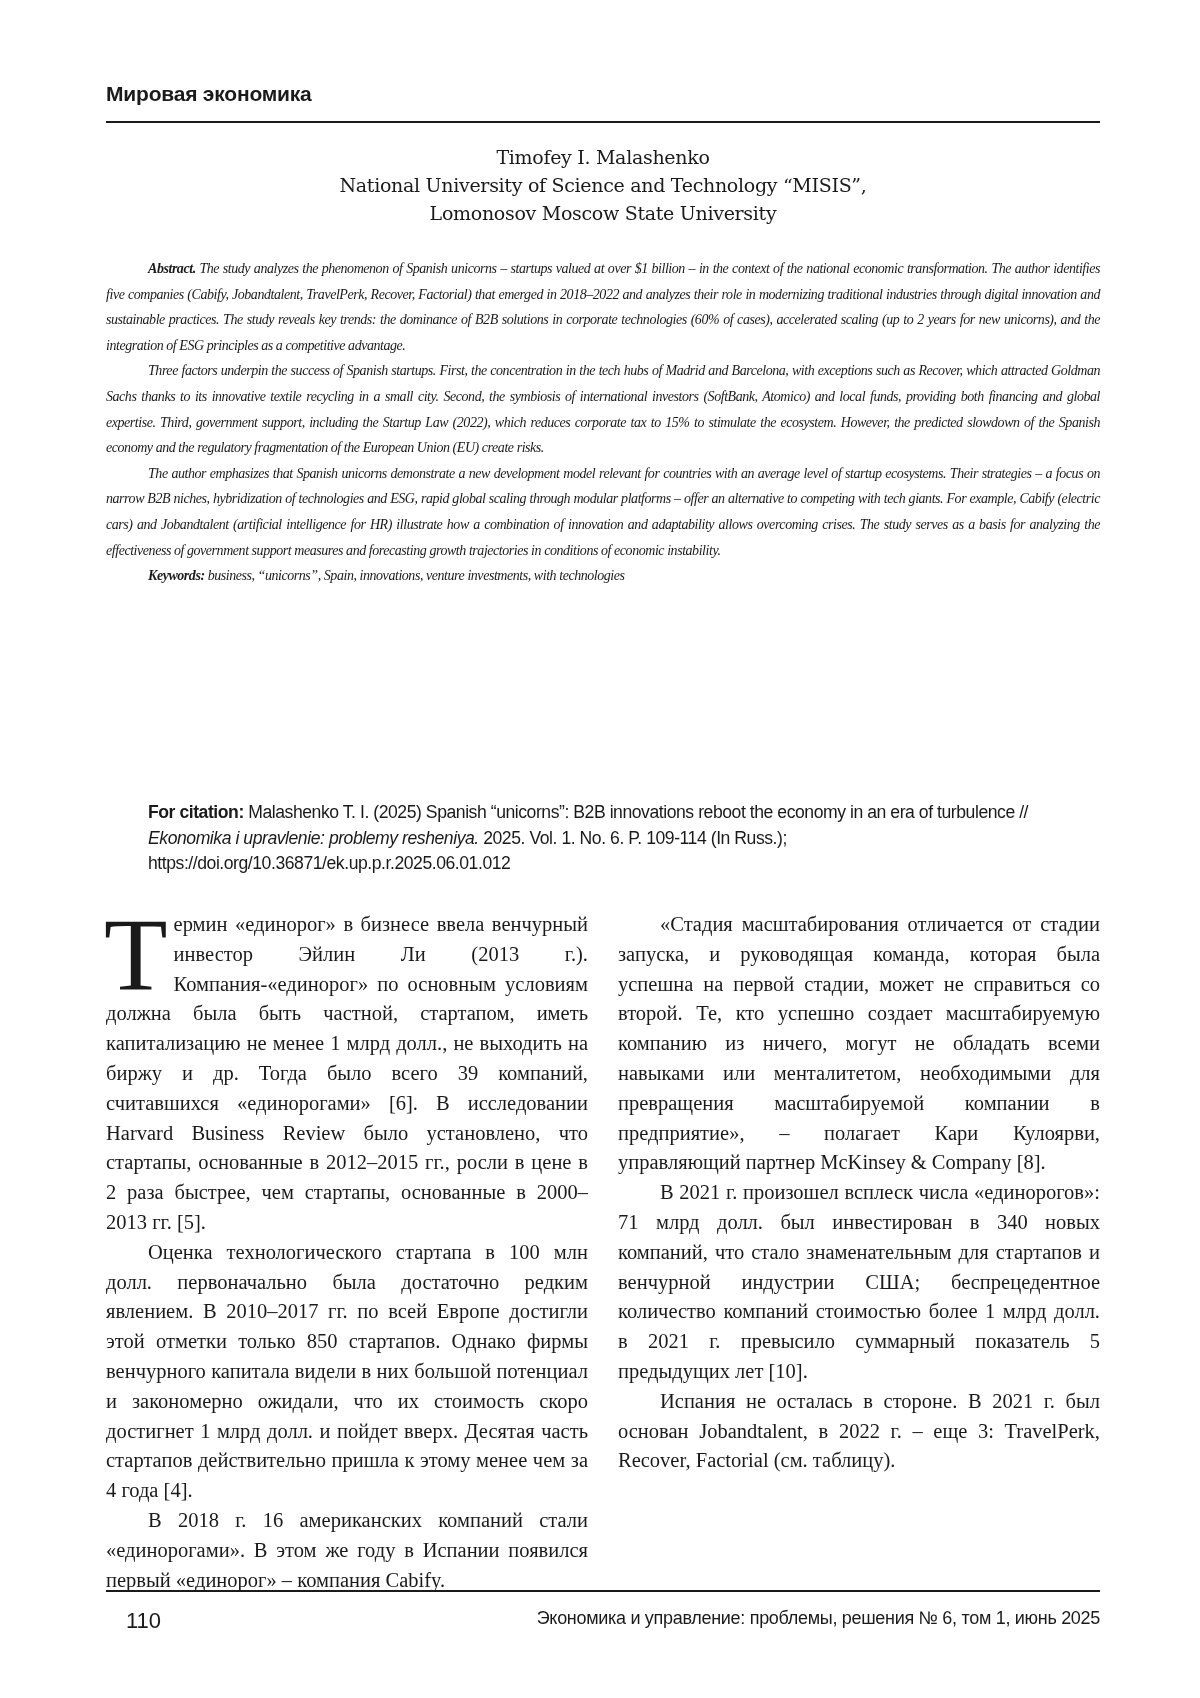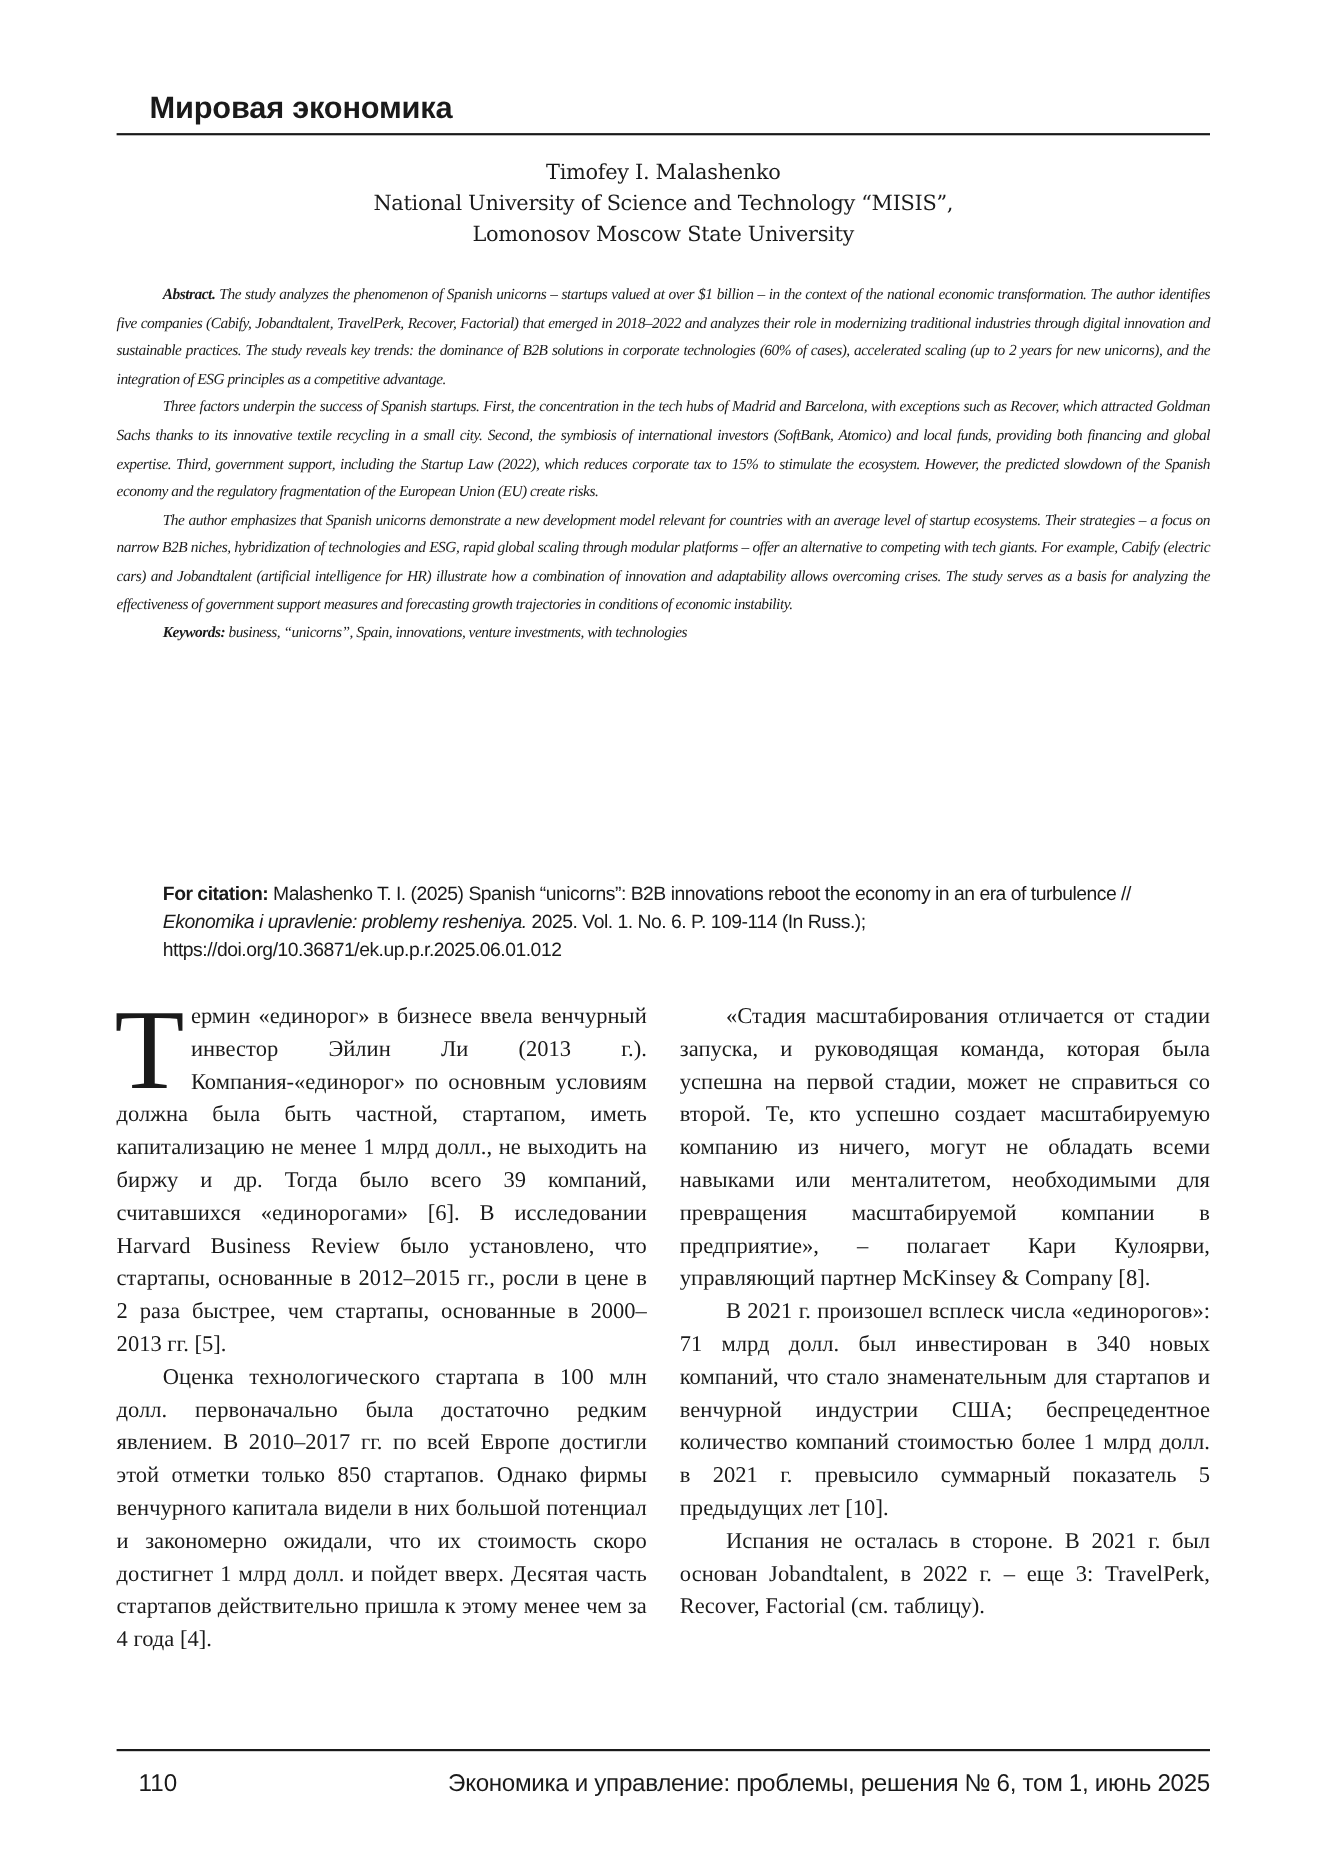--- a/index.html
+++ b/index.html
@@ -1,23 +1,22 @@
 <!DOCTYPE html>
 <html><head>
   <meta charset="utf-8">
   <style>
     html, body { margin: 0; padding: 0; background: #ffffff; }
     body { width: 1200px; height: 1698px; position: relative; overflow: hidden; color: #1a1a1a; }
     .page { position: absolute; left: 106px; top: 0; width: 994px; }
 
     .section-header {
       position: absolute; left: 0; top: 82px;
-      font-family: "Liberation Sans", sans-serif; font-weight: bold; font-size: 28px;
+      font-family: "Liberation Sans", sans-serif; font-weight: bold; font-size: 21px;
       letter-spacing: -0.2px;
-      margin-left: 30px;
     }
     .rule-top { position: absolute; left: 0; top: 121px; width: 994px; height: 2px; background: #1a1a1a; }
 
     .author-block {
       position: absolute; left: 0; top: 143px; width: 994px; text-align: center;
       font-family: "DejaVu Serif", serif; font-size: 19px; line-height: 28px; letter-spacing: -0.3px;
     }
     .author-block div { margin: 0; }
 
     .abstract {
@@ -51,21 +50,21 @@
       margin: 4px 6px 0 -2px; height: 84px;
     }
 
     .rule-bottom { position: absolute; left: 0; top: 1590px; width: 994px; height: 2px; background: #1a1a1a; }
     .footer-page {
       position: absolute; left: 0; top: 1608px;
       font-family: "Liberation Sans", sans-serif; font-size: 22px; margin-left: 20px;
     }
     .footer-journal {
       position: absolute; right: 0; top: 1608px;
-      font-family: "Liberation Sans", sans-serif; font-size: 22px; letter-spacing: -0.3px; text-align: right;
+      font-family: "Liberation Sans", sans-serif; font-size: 18px; letter-spacing: -0.3px; text-align: right;
     }
   </style>
 </head>
 <body>
 
 <div class="page">
 
   <div class="section-header">Мировая экономика</div>
   <div class="rule-top"></div>
 
@@ -83,20 +82,21 @@
   </div>
 
   <div class="citation">
     <span class="label">For citation:</span><span> Malashenko T. I. (2025) Spanish “unicorns”: B2B innovations reboot the economy in an era of turbulence // </span><span class="journal">Ekonomika i upravlenie: problemy resheniya.</span><span> 2025. Vol. 1. No. 6. P. 109-114 (In Russ.);</span><br>
     <span>https://doi.org/10.36871/ek.up.p.r.2025.06.01.012</span>
   </div>
 
   <div class="col col-left">
     <p class="noindent"><span class="dropcap">Т</span><span>ермин «единорог» в бизнесе ввела венчурный инвестор Эйлин Ли (2013 г.). Компания-«единорог» по основным условиям должна была быть частной, стартапом, иметь капитализацию не менее 1 млрд долл., не выходить на биржу и др. Тогда было всего 39 компаний, считавшихся «единорогами» [6]. В исследовании Harvard Business Review было установлено, что стартапы, основанные в 2012–2015 гг., росли в цене в 2 раза быстрее, чем стартапы, основанные в 2000–2013 гг. [5].</span></p>
     <p>Оценка технологического стартапа в 100 млн долл. первоначально была достаточно редким явлением. В 2010–2017 гг. по всей Европе достигли этой отметки только 850 стартапов. Однако фирмы венчурного капитала видели в них большой потенциал и закономерно ожидали, что их стоимость скоро достигнет 1 млрд долл. и пойдет вверх. Десятая часть стартапов действительно пришла к этому менее чем за 4 года [4].</p>
+    <p>В 2018 г. 16 американских компаний стали «единорогами». В этом же году в Испании появился первый «единорог» – компания Cabify.</p>
   </div>
 
   <div class="col col-right">
     <p>«Стадия масштабирования отличается от стадии запуска, и руководящая команда, которая была успешна на первой стадии, может не справиться со второй. Те, кто успешно создает масштабируемую компанию из ничего, могут не обладать всеми навыками или менталитетом, необходимыми для превращения масштабируемой компании в предприятие», – полагает Кари Кулоярви, управляющий партнер McKinsey &amp; Company [8].</p>
     <p>В 2021 г. произошел всплеск числа «единорогов»: 71 млрд долл. был инвестирован в 340 новых компаний, что стало знаменательным для стартапов и венчурной индустрии США; беспрецедентное количество компаний стоимостью более 1 млрд долл. в 2021 г. превысило суммарный показатель 5 предыдущих лет [10].</p>
     <p>Испания не осталась в стороне. В 2021 г. был основан Jobandtalent, в 2022 г. – еще 3: TravelPerk, Recover, Factorial (см. таблицу).</p>
   </div>
 
   <div class="rule-bottom"></div>
   <div class="footer-page">110</div>

